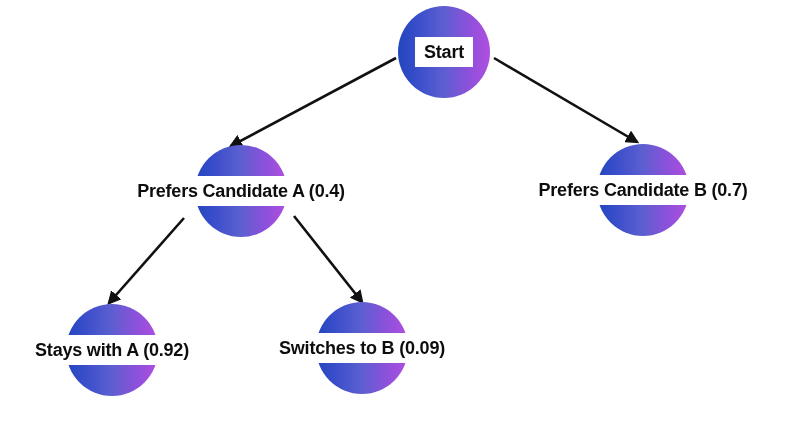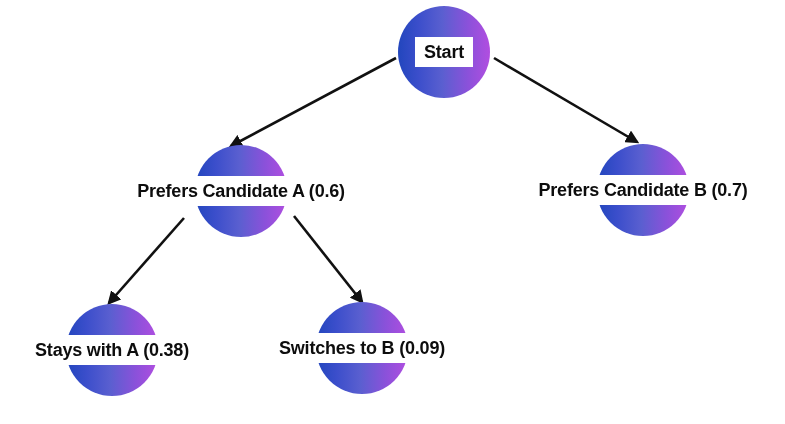--- a/index.html
+++ b/index.html
@@ -64,19 +64,19 @@
 
   <div id="nodes-layer">
       <div class="node" style="left: 398px; top: 6px; width: 92px; height: 92px;"></div>
       <div class="node" style="left: 195px; top: 145px; width: 92px; height: 92px;"></div>
       <div class="node" style="left: 597px; top: 144px; width: 92px; height: 92px;"></div>
       <div class="node" style="left: 66px; top: 304px; width: 92px; height: 92px;"></div>
       <div class="node" style="left: 316px; top: 302px; width: 92px; height: 92px;"></div>
     </div>
   <div id="labels-layer">
       <div class="node-label" style="left: 444px; top: 52px;">Start</div>
-      <div class="node-label" style="left: 241px; top: 191px;">Prefers Candidate A (0.6)</div>
+      <div class="node-label" style="left: 241px; top: 191px;">Prefers Candidate A (0.4)</div>
       <div class="node-label" style="left: 643px; top: 190px;">Prefers Candidate B (0.7)</div>
-      <div class="node-label" style="left: 112px; top: 350px;">Stays with A (0.38)</div>
+      <div class="node-label" style="left: 112px; top: 350px;">Stays with A (0.92)</div>
       <div class="node-label" style="left: 362px; top: 348px; text-align: right;">Switches to B (0.09)</div>
     </div>
 
 </div>
 
 </body></html>

